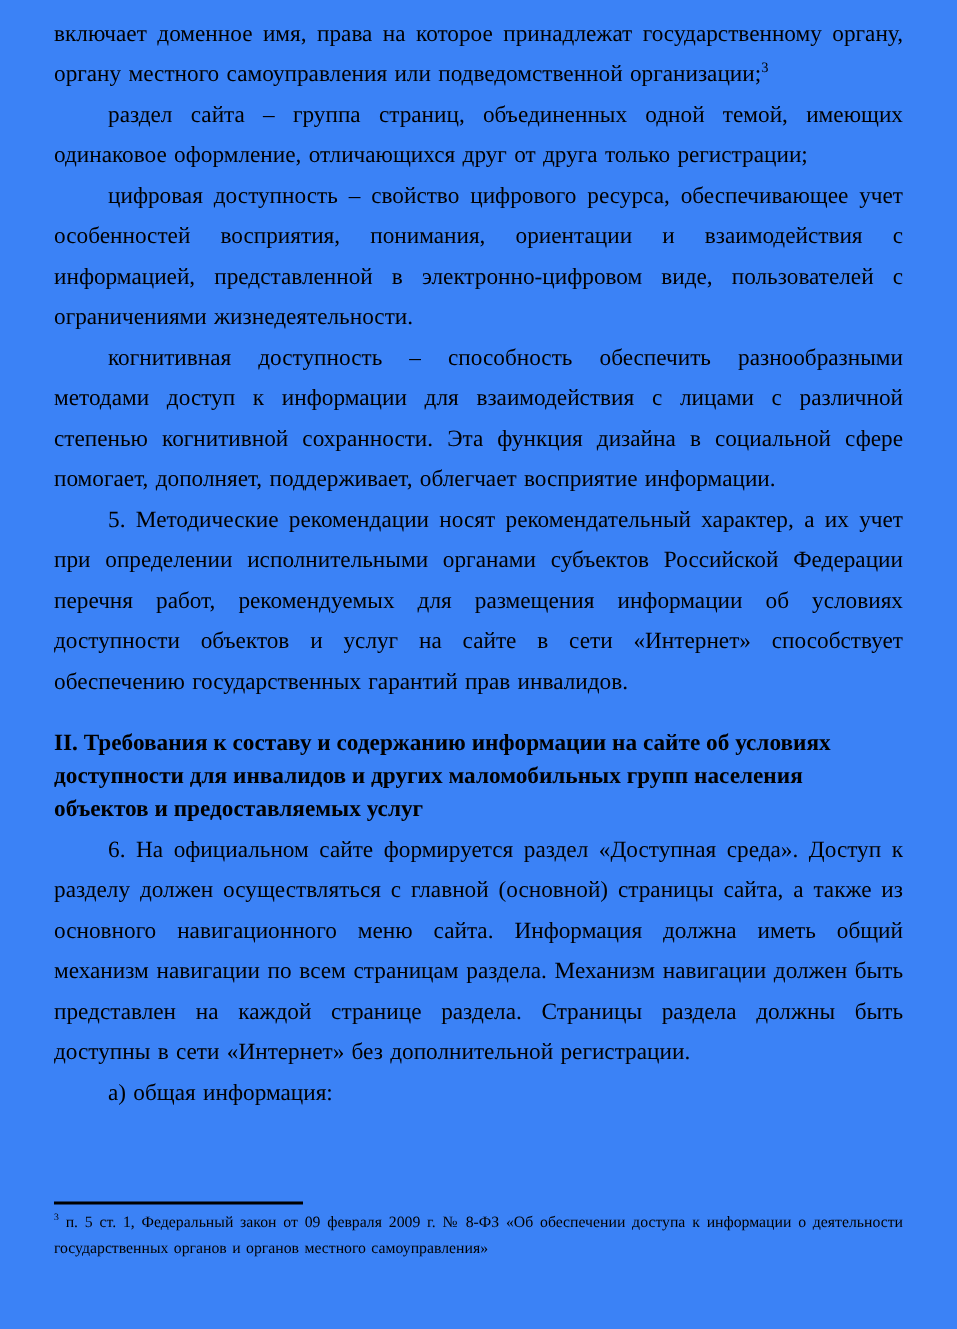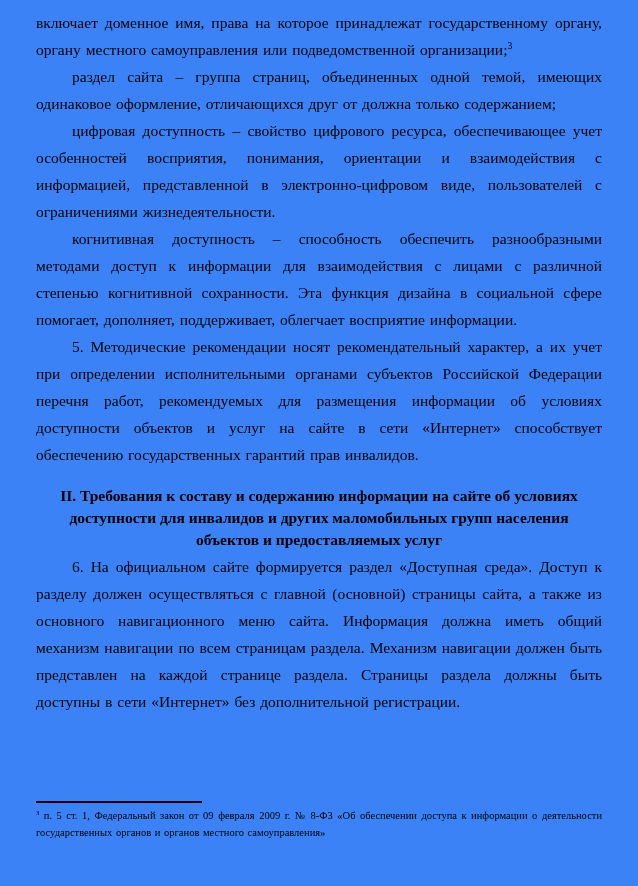--- a/index.html
+++ b/index.html
@@ -31,21 +31,21 @@
     word-spacing: 1px;
   }
   p.para.continuation {
     text-indent: 0;
   }
   .section-heading {
     margin: 17px 0 2px 0;
     font-size: 15.5px;
     font-weight: bold;
     line-height: 22px;
-    text-align: center;
+    text-align: left;
     text-indent: 0;
   }
   sup.fn-ref {
     font-size: 0.62em;
     line-height: 0;
     vertical-align: super;
   }
   .footnote-area {
     position: absolute;
     left: 36px;
@@ -67,33 +67,34 @@
   }
 </style>
 </head>
 <body>
 
 <div class="page">
   <div class="content">
 
     <p class="para continuation"><span>включает доменное имя, права на которое принадлежат государственному органу, органу местного самоуправления или подведомственной организации;</span><sup class="fn-ref">3</sup></p>
 
-    <p class="para">раздел сайта – группа страниц, объединенных одной темой, имеющих одинаковое оформление, отличающихся друг от должна только содержанием;</p>
+    <p class="para">раздел сайта – группа страниц, объединенных одной темой, имеющих одинаковое оформление, отличающихся друг от друга только регистрации;</p>
 
     <p class="para">цифровая доступность – свойство цифрового ресурса, обеспечивающее учет особенностей восприятия, понимания, ориентации и взаимодействия с информацией, представленной в электронно-цифровом виде, пользователей с ограничениями жизнедеятельности.</p>
 
     <p class="para">когнитивная доступность – способность обеспечить разнообразными методами доступ к информации для взаимодействия с лицами с различной степенью когнитивной сохранности. Эта функция дизайна в социальной сфере помогает, дополняет, поддерживает, облегчает восприятие информации.</p>
 
     <p class="para">5. Методические рекомендации носят рекомендательный характер, а их учет при определении исполнительными органами субъектов Российской Федерации перечня работ, рекомендуемых для размещения информации об условиях доступности объектов и услуг на сайте в сети «Интернет» способствует обеспечению государственных гарантий прав инвалидов.</p>
 
     <h2 class="section-heading">II. Требования к составу и содержанию информации на сайте об условиях доступности для инвалидов и других маломобильных групп населения объектов и предоставляемых услуг</h2>
 
     <p class="para">6. На официальном сайте формируется раздел «Доступная среда». Доступ к разделу должен осуществляться с главной (основной) страницы сайта, а также из основного навигационного меню сайта. Информация должна иметь общий механизм навигации по всем страницам раздела. Механизм навигации должен быть представлен на каждой странице раздела. Страницы раздела должны быть доступны в сети «Интернет» без дополнительной регистрации.</p>
 
 
+    <p class="para">а) общая информация:</p>
 
   </div>
 
   <div class="footnote-area">
     <div class="footnote-rule"></div>
     <p class="footnote-text"><sup class="fn-ref">3</sup><span> п. 5 ст. 1, Федеральный закон от 09 февраля 2009 г. № 8-ФЗ «Об обеспечении доступа к информации о деятельности государственных органов и органов местного самоуправления»</span></p>
   </div>
 </div>
 
 </body></html>

